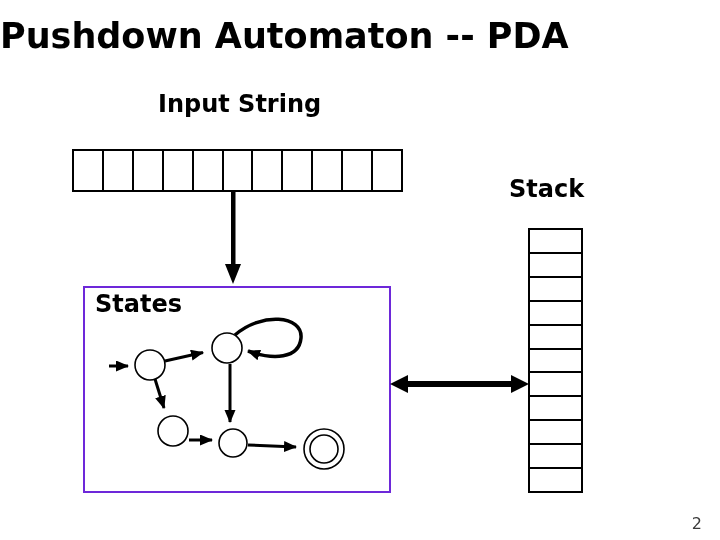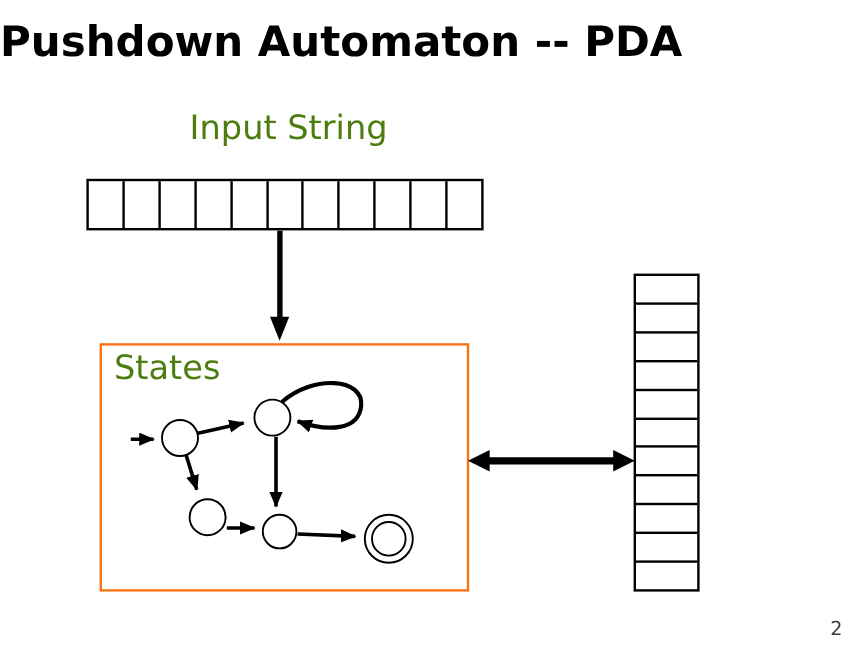--- a/index.html
+++ b/index.html
@@ -15,23 +15,23 @@
     position: absolute;
     top: 16px; left: 0; width: 100%;
     text-align: left;
     font-size: 35px;
     font-weight: bold;
     color: #000000;
     letter-spacing: 0px;
   }
   .label {
     position: absolute;
-    font-size: 28px;
-    font-weight: 400;
-    color: #4d7c0f;
+    font-size: 24px;
+    font-weight: 700;
+    color: #000000;
     white-space: nowrap;
   }
   .input-label { left: 158px; top: 90px; }
   .stack-label { left: 509px; top: 175px; }
   .states-label { left: 10px; top: 2px; }
 
   .tape {
     position: absolute;
     left: 72px; top: 149px;
     width: 331px; height: 43px;
@@ -51,21 +51,21 @@
     flex-direction: column;
     background: #fff;
   }
   .stack-cell { flex: 1; border-bottom: 2px solid #000; }
   .stack-cell:last-child { border-bottom: none; }
 
   .states-box {
     position: absolute;
     left: 83px; top: 286px;
     width: 308px; height: 207px;
-    border: 2px solid #f97316;
+    border: 2px solid #6d28d9;
     background: #fff;
   }
   .diagram-svg { position: absolute; left: 0; top: 0; }
 
   .tape-arrow-svg { position: absolute; left: 224px; top: 192px; }
   .bus-arrow-svg { position: absolute; left: 389px; top: 371px; }
 
   .page-number {
     position: absolute;
     right: 18px; bottom: 7px;
@@ -94,20 +94,21 @@
       <div class="tape-cell"></div>
       <div class="tape-cell"></div>
       <div class="tape-cell"></div>
     </div>
 
   <svg class="tape-arrow-svg" width="18" height="94" viewBox="0 0 18 94">
     <rect x="7" y="0" width="4.5" height="75" fill="#000"></rect>
     <polygon points="1,72 17,72 9,92" fill="#000"></polygon>
   </svg>
 
+  <div class="label stack-label">Stack</div>
 
   <div class="stack">
       <div class="stack-cell"></div>
       <div class="stack-cell"></div>
       <div class="stack-cell"></div>
       <div class="stack-cell"></div>
       <div class="stack-cell"></div>
       <div class="stack-cell"></div>
       <div class="stack-cell"></div>
       <div class="stack-cell"></div>

